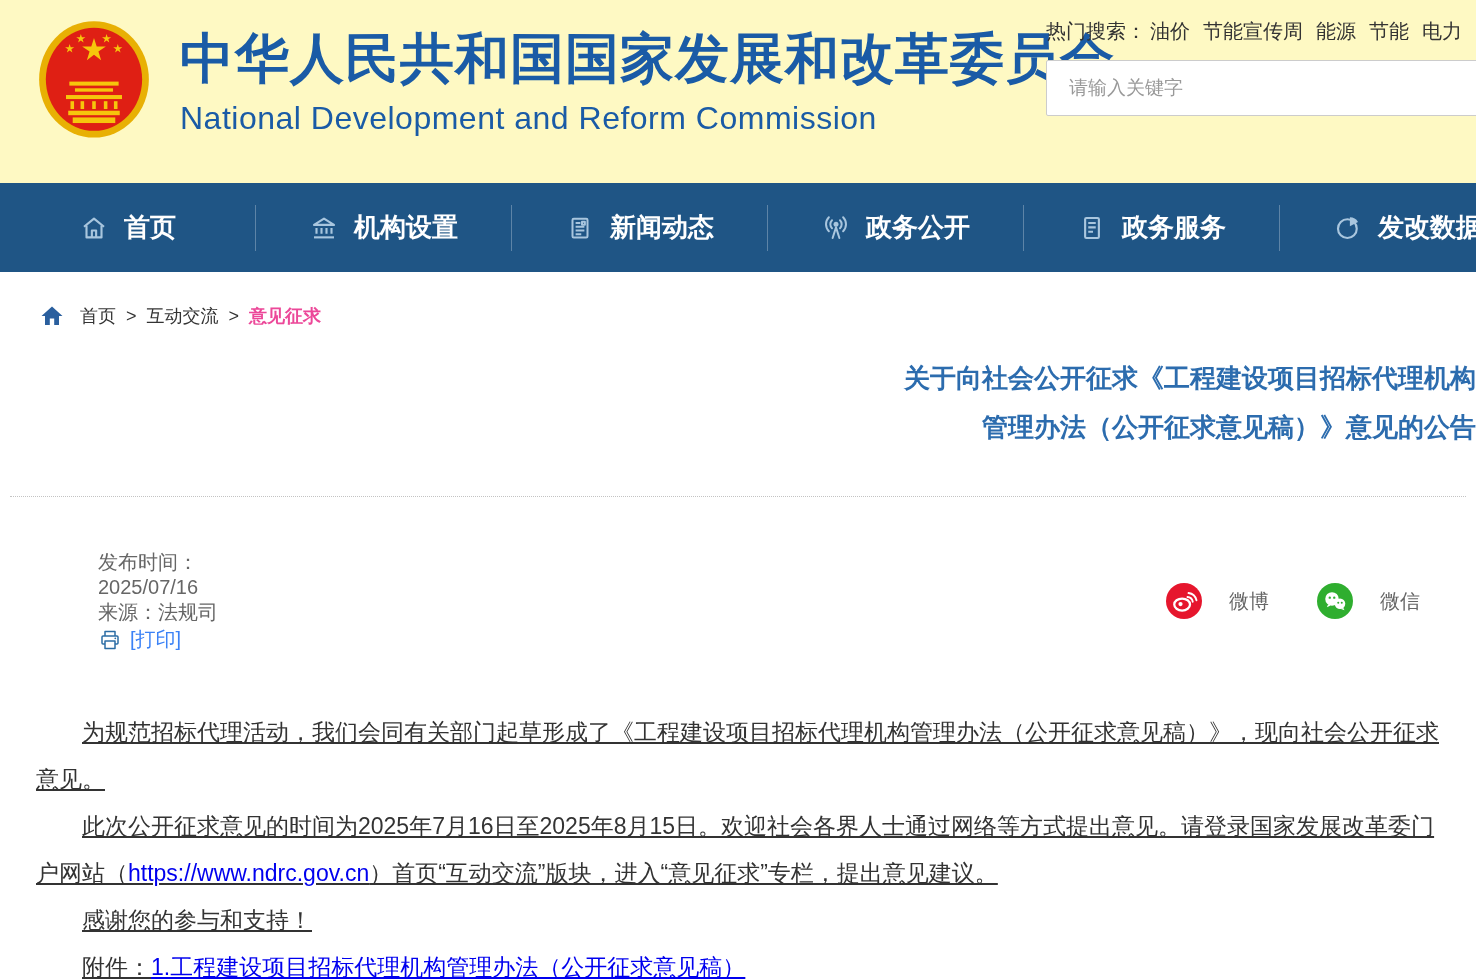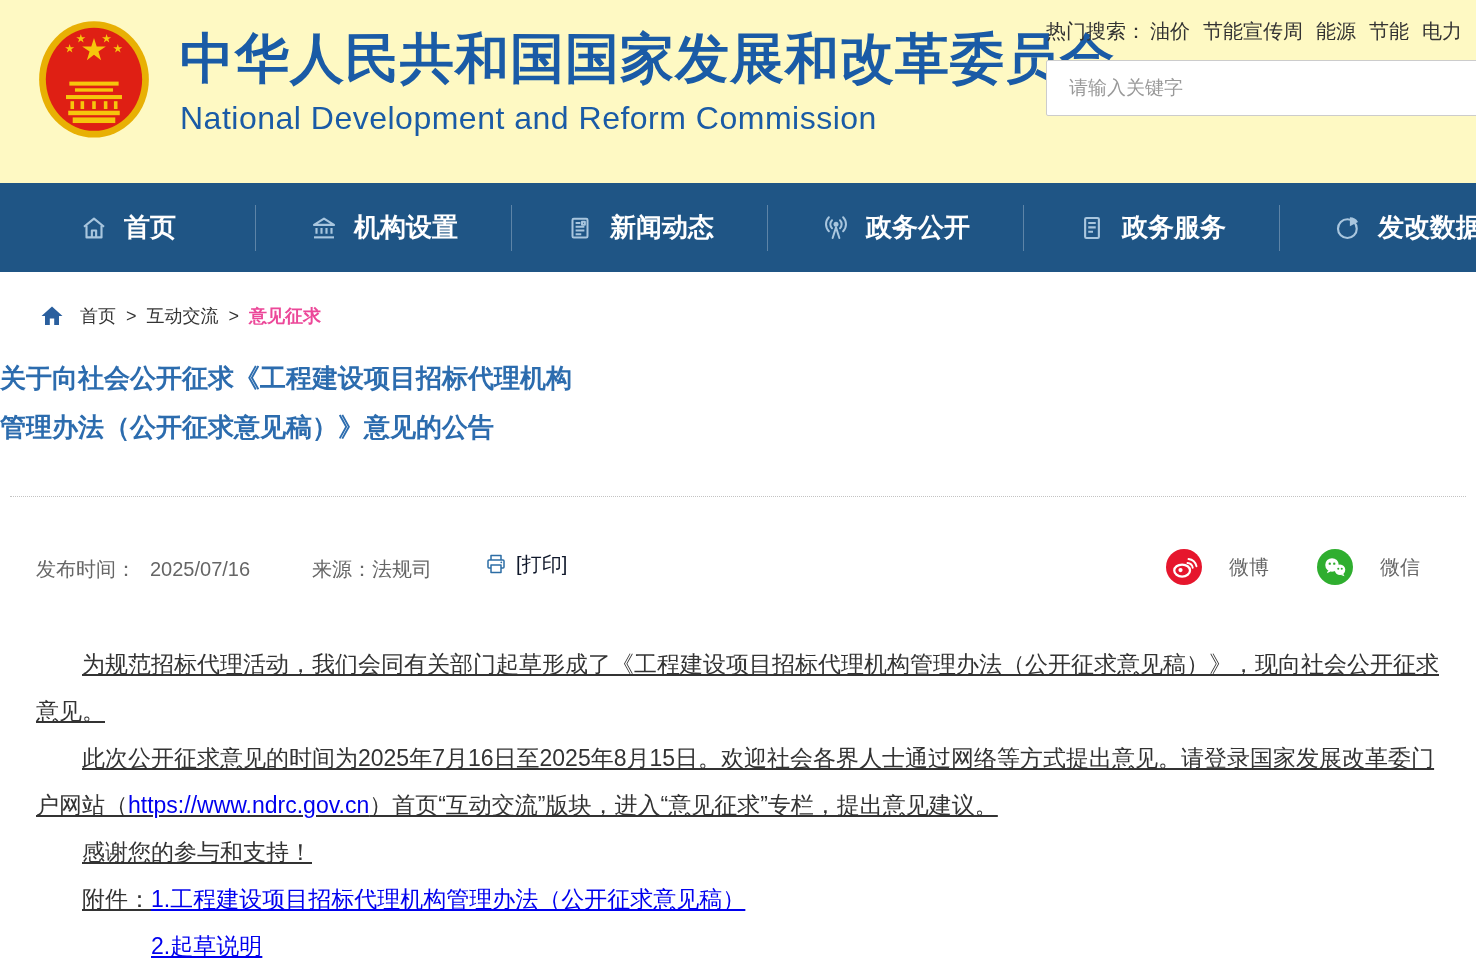--- a/index.html
+++ b/index.html
@@ -31,28 +31,28 @@
   .nav-icon { width:30px; height:30px; display:inline-flex; }
   .nav-icon svg { width:30px; height:30px; }
   .nav-sep { flex:0 0 1px; width:1px; height:46px; background:rgba(255,255,255,0.28); }
   
   .breadcrumb { display:flex; align-items:center; margin:32px 0 0 40px; font-size:18px; color:#333; }
   .breadcrumb .bc-home-icon { width:24px; height:24px; margin-right:16px; cursor:pointer; }
   .breadcrumb a { color:#333; text-decoration:none; cursor:pointer; }
   .breadcrumb .sep { margin:0 10px; color:#333; }
   .breadcrumb .current { color:#ec4899; font-weight:bold; }
   
-  .article-title { margin-top:26px; text-align:left; color:#2C6CAE; font-size:26px; font-weight:bold; line-height:49px; }
+  .article-title { margin-top:26px; text-align:right; color:#2C6CAE; font-size:26px; font-weight:bold; line-height:49px; }
   .dotted-divider { border-bottom:1px dotted #c3c3c3; margin:44px 10px 0 10px; }
   .meta-row { display:flex; align-items:center; margin:52px 56px 0 36px; font-size:20px; color:#666; }
-  .meta-left { display:flex; align-items:baseline; }
+  .meta-left { display:flex; align-items:baseline;flex-direction:column; }
   .meta-publish-label { }
   .meta-publish-date { margin-left:14px; }
   .meta-source { margin-left:62px; }
-  .print-btn { margin-left:52px; display:flex; align-items:center; gap:8px; color:#0f172a; cursor:pointer; text-decoration:none; }
+  .print-btn { margin-left:52px; display:flex; align-items:center; gap:8px; color:#3b82f6; cursor:pointer; text-decoration:none; }
   .print-btn svg { width:24px; height:24px; }
   .meta-right { margin-left:auto; display:flex; align-items:center; }
   .share-item { display:flex; align-items:center; gap:27px; margin-left:48px; cursor:pointer; color:#666; text-decoration:none; }
   .share-badge { width:36px; height:36px; border-radius:50%; display:flex; align-items:center; justify-content:center; }
   .share-badge svg { width:30px; height:30px; }
   
   .article-body { margin:56px 36px 0 36px; font-size:23px; color:#333; }
   .article-body p { margin:0; line-height:47px; text-indent:2em;text-decoration:underline; }
   .inline-link { color:#0000EE; text-decoration:none; cursor:pointer; }
   .attach-link { color:#0000EE; text-decoration:underline; cursor:pointer; }

